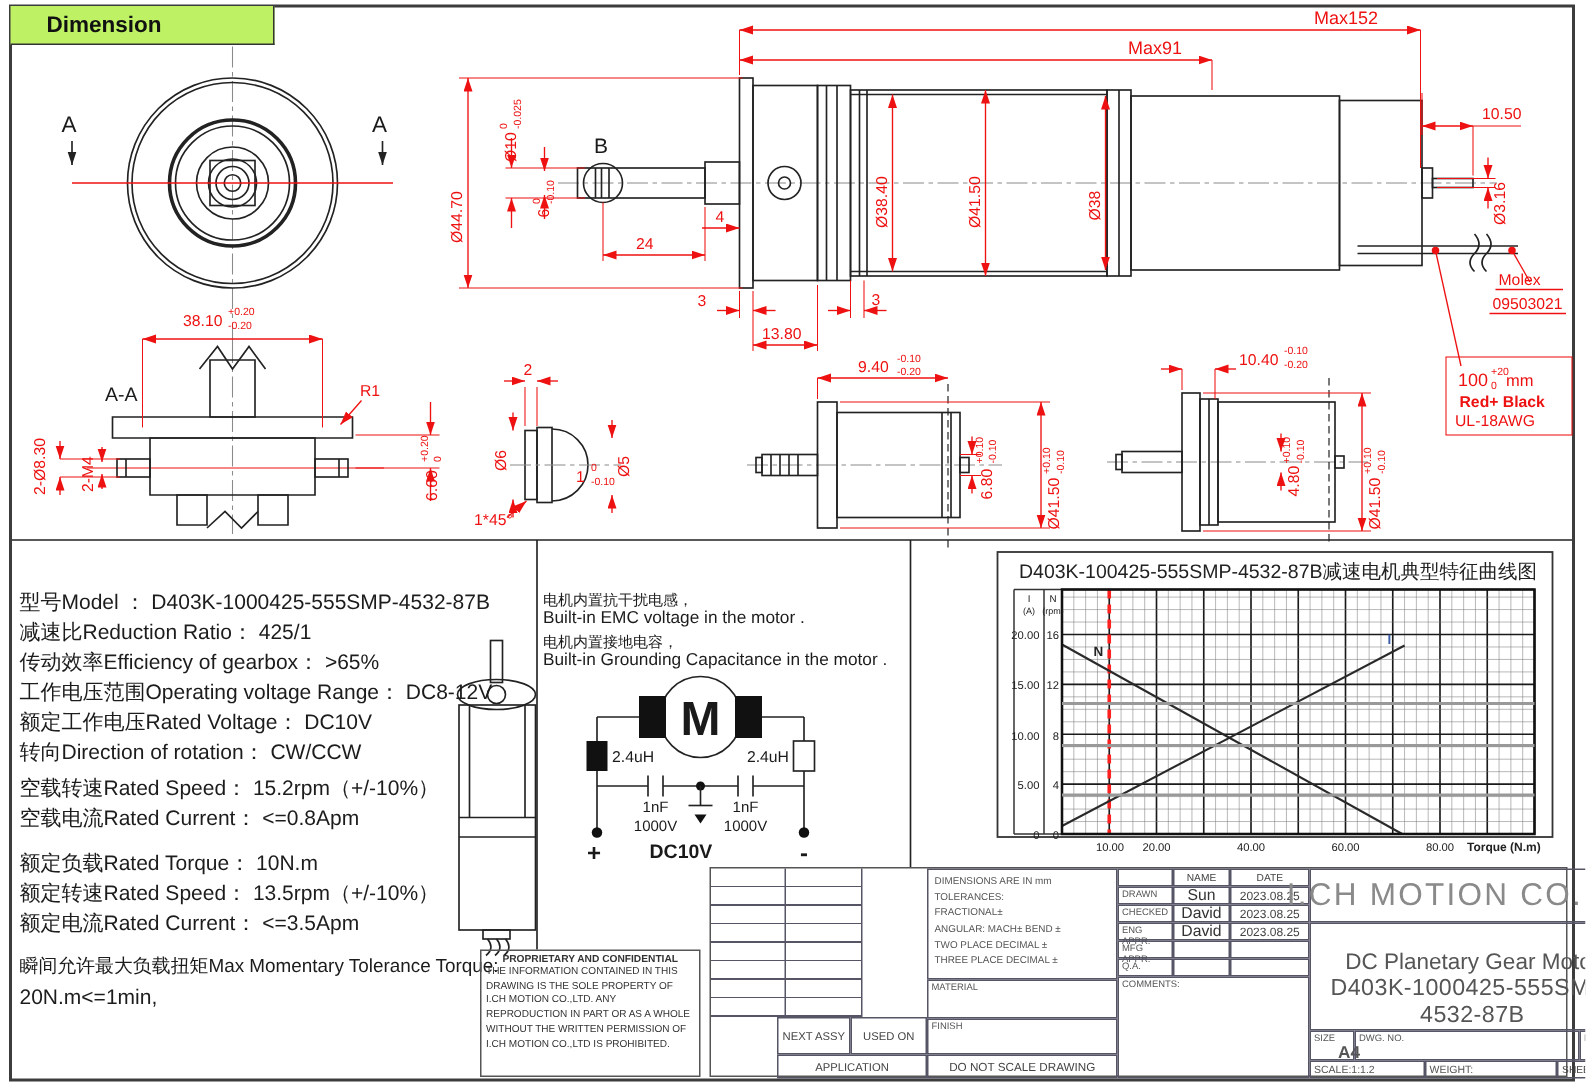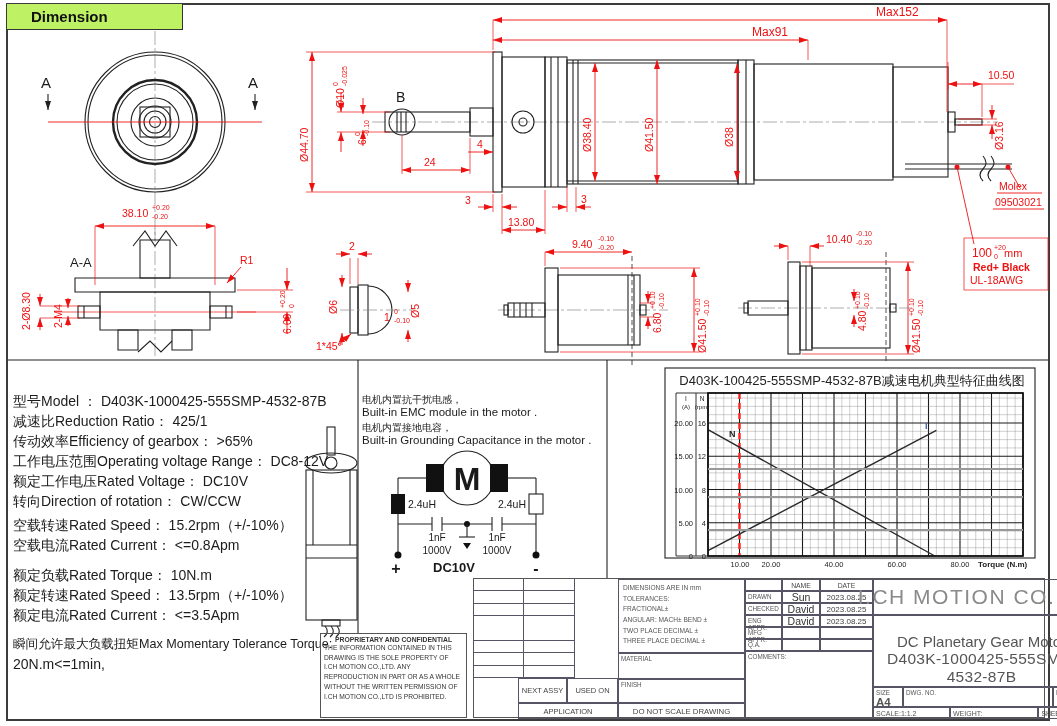--- a/index.html
+++ b/index.html
@@ -549,21 +549,21 @@
   <div class="spec-line" style="top:537px">空载电流Rated Current： &lt;=0.8Apm</div>
   <div class="spec-line" style="top:567px">额定负载Rated  Torque： 10N.m</div>
   <div class="spec-line" style="top:587px">额定转速Rated Speed： 13.5rpm（+/-10%）</div>
   <div class="spec-line" style="top:607px">额定电流Rated Current： &lt;=3.5Apm</div>
   <div class="spec-line spec-small" style="top:636px">瞬间允许最大负载扭矩Max Momentary Tolerance Torque:</div>
   <div class="spec-line" style="top:656px">20N.m&lt;=1min,</div>
 </div>
 
 <div>
   <div class="circ-note" style="top:393px;font-size:10px">电机内置抗干扰电感，</div>
-  <div class="circ-note" style="top:406px">Built-in EMC module in the motor .</div>
+  <div class="circ-note" style="top:406px">Built-in EMC voltage in the motor .</div>
   <div class="circ-note" style="top:421px;font-size:10px">电机内置接地电容，</div>
   <div class="circ-note" style="top:434px">Built-in Grounding Capacitance in the motor .</div>
 </div>
 
 <div id="prop" class="abs">
   <div class="t">PROPRIETARY AND CONFIDENTIAL</div>
   <div class="b">THE INFORMATION CONTAINED IN THIS DRAWING IS THE SOLE PROPERTY OF I.CH MOTION CO.,LTD.  ANY REPRODUCTION IN PART OR AS A WHOLE WITHOUT THE WRITTEN PERMISSION OF I.CH MOTION CO.,LTD IS PROHIBITED.</div>
 </div>
 
 <div id="tb" class="abs">
@@ -607,21 +607,21 @@
   <div class="cell" style="left:302px;top:60px;width:53px;height:12px"></div>
   <div class="cell lbl" style="left:227px;top:72px;width:128px;height:68px">COMMENTS:</div>
 
   <div class="cell ctr company" style="left:355px;top:0;width:217px;height:36px">I.CH MOTION CO.,LTD</div>
   <div class="cell" style="left:355px;top:36px;width:217px;height:72px;text-align:center">
     <div class="prod1" style="margin-top:17px">DC Planetary Gear Motor</div>
     <div class="prod2">D403K-1000425-555SMP-4532-87B</div>
   </div>
   <div class="cell" style="left:355px;top:108px;width:30px;height:20px">
     <div class="lbl">SIZE</div>
-    <div style="font-size:11.5px;font-weight:bold;color:#555;padding-left:2px">A4</div>
+    <div style="font-size:11.5px;font-weight:bold;color:#555;padding-left:18px">A4</div>
   </div>
   <div class="cell lbl" style="left:385px;top:108px;width:150px;height:20px">DWG.  NO.</div>
   <div class="cell" style="left:535px;top:108px;width:37px;height:20px">
     <div class="lbl">REV.</div>
     <div style="font-size:10.5px;color:#555;text-align:right;padding-right:14px">A/2</div>
   </div>
   <div class="cell" style="left:355px;top:128px;width:77px;height:12px;font-size:7px;color:#555;padding:2px 0 0 2px">SCALE:1:1.2</div>
   <div class="cell" style="left:432px;top:128px;width:88px;height:12px;font-size:7px;color:#555;padding:2px 0 0 2px">WEIGHT:</div>
   <div class="cell ctr" style="left:520px;top:128px;width:52px;height:12px;font-size:6.8px">SHEET 1 OF 1</div>
 </div>

